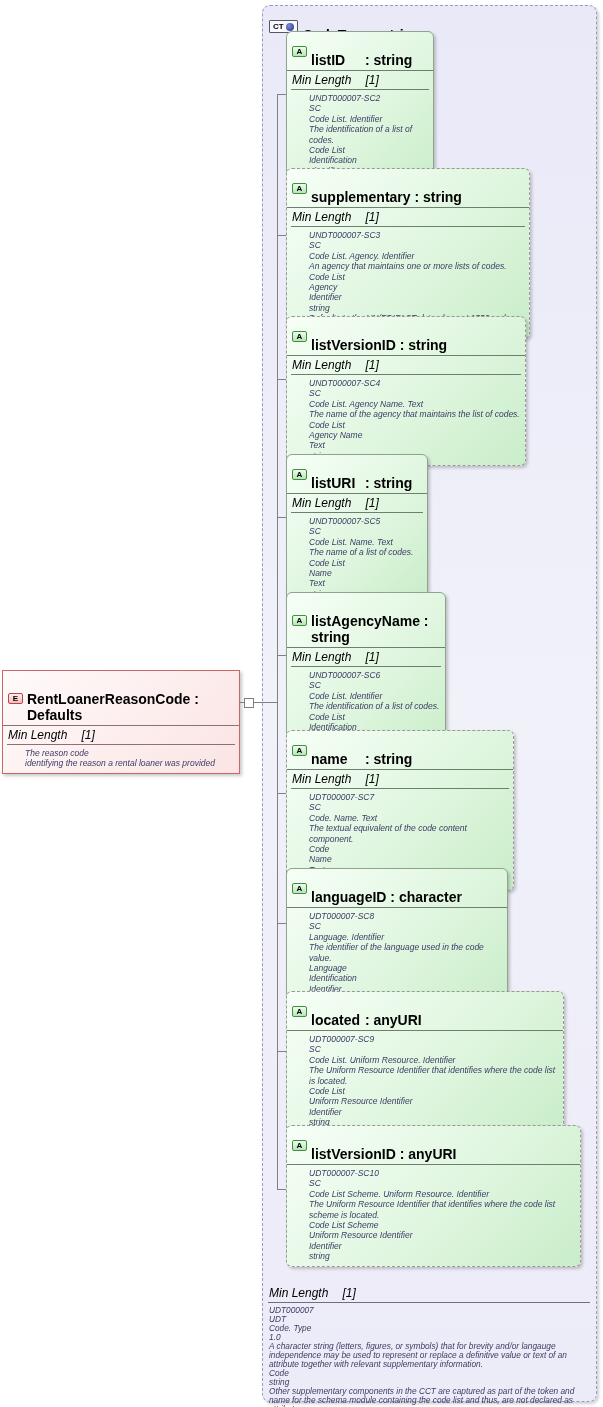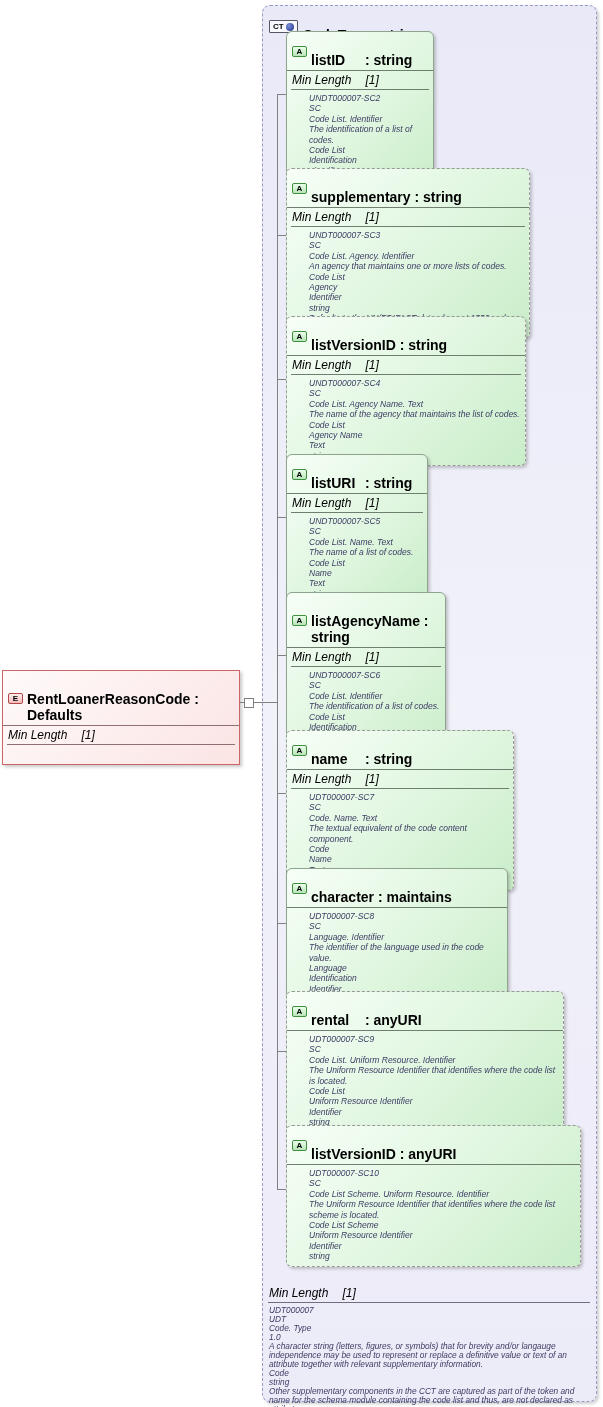--- a/index.html
+++ b/index.html
@@ -172,36 +172,36 @@
 The textual equivalent of the code content component.
 Code
 Name
 Text
 string</div>
     </div>
 
     <div class="attr-box" style="left:23px;top:862px;width:222px;min-height:113px">
       <div class="attr-header">
         <span class="badge badge-a">A</span>
-        <span class="attr-title"><span class="attr-name">character</span><span> : maintains</span></span>
+        <span class="attr-title"><span class="attr-name">languageID</span><span> : character</span></span>
       </div>
       <div class="attr-lines">UDT000007-SC8
 SC
 Language. Identifier
 The identifier of the language used in the code value.
 Language
 Identification
 Identifier
 string</div>
     </div>
 
     <div class="attr-box dashed" style="left:23px;top:985px;width:278px;min-height:122px">
       <div class="attr-header">
         <span class="badge badge-a">A</span>
-        <span class="attr-title"><span class="attr-name">rental</span><span> : anyURI</span></span>
+        <span class="attr-title"><span class="attr-name">located</span><span> : anyURI</span></span>
       </div>
       <div class="attr-lines">UDT000007-SC9
 SC
 Code List. Uniform Resource. Identifier
 The Uniform Resource Identifier that identifies where the code list is located.
 Code List
 Uniform Resource Identifier
 Identifier
 string</div>
     </div>
@@ -233,20 +233,22 @@
 Other supplementary components in the CCT are captured as part of the token and name for the schema module containing the code list and thus, are not declared as attributes.</div>
     </div>
   </div>
 
   <div id="element-box">
     <div class="attr-header">
       <span class="badge badge-e">E</span>
       <span class="elem-title"><span>RentLoanerReasonCode</span><span> : Defaults</span></span>
     </div>
     <div class="facet-row"><span class="facet-label">Min Length</span><span class="facet-value">[1]</span></div>
+    <div class="attr-lines">The reason code
+identifying the reason a rental loaner was provided</div>
   </div>
 
   <div class="conn-h" style="left:240px;top:702px;width:38px"></div>
   <div id="conn-square"></div>
   <div class="conn-v" style="left:277px;top:94px;height:1096px"></div>
   <div class="conn-h" style="left:277px;top:94px;width:9px"></div>
   <div class="conn-h" style="left:277px;top:235px;width:9px"></div>
   <div class="conn-h" style="left:277px;top:379px;width:9px"></div>
   <div class="conn-h" style="left:277px;top:517px;width:9px"></div>
   <div class="conn-h" style="left:277px;top:655px;width:9px"></div>

